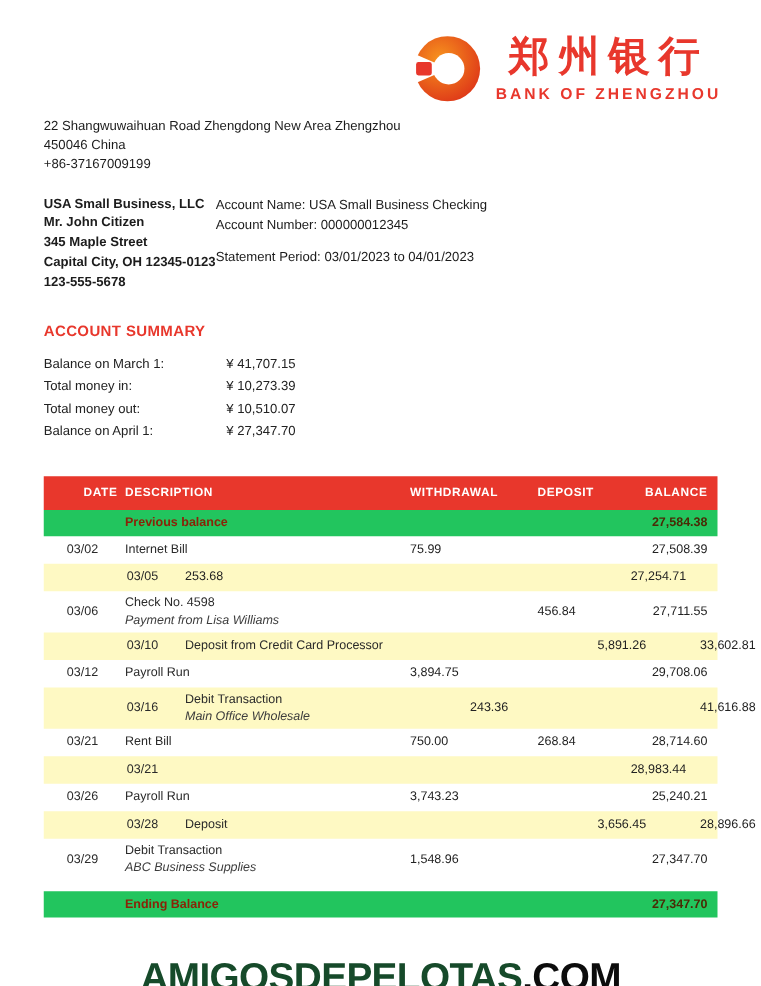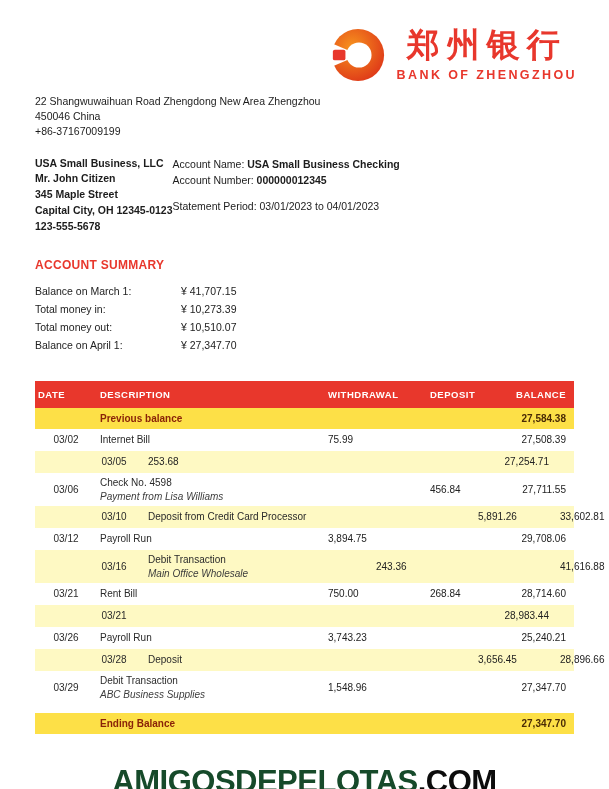--- a/index.html
+++ b/index.html
@@ -15,40 +15,40 @@
   .brand-cn { font-family:"DejaVu Serif", serif; font-size:33px; font-weight:bold; color:#e8372c; letter-spacing:7px; line-height:1.15; white-space:nowrap; }
   .brand-en { font-size:12.5px; font-weight:bold; color:#e8372c; letter-spacing:2.4px; margin-top:4px; white-space:nowrap; }
 
   
   .bank-address { margin:10px 35px 0; font-size:10.5px; line-height:1.45; color:#1c1c1c; }
 
   
   .info-row { display:flex; justify-content:flex-start; margin:16px 35px 0; }
   .customer { font-weight:bold; font-size:10.5px; line-height:1.5; color:#1c1c1c; }
   .account-block { width:232px; font-size:10.5px; line-height:1.55; color:#1c1c1c; }
-  .account-block b { font-weight:bold; }
+  .account-block b { font-weight:normal; }
   .period-line { margin-top:10px; }
 
   
   .summary-title { color:#e8372c; font-size:12px; font-weight:bold; margin:24px 35px 0; letter-spacing:0.3px; }
   .summary { margin:11px 35px 0; font-size:10.5px; }
   .srow { display:flex; line-height:1.7; }
   .slabel { width:146px; }
   .svalue { }
 
   
   .ttable { margin:26px 35px 0; font-size:10px; }
   .thead, .trow { display:grid; grid-template-columns:62px 228px 102px 82px 1fr; align-items:center; }
   .thead { background:#e8372c; color:#fff; font-weight:bold; font-size:9.5px; letter-spacing:0.5px; height:27px; }
   .th { padding:0 3px; }
-  .th-date { text-align:left; }
+  .th-date { text-align:right; }
   .th-bal { text-align:right; padding-right:8px; }
   .trow { padding:4px 0; min-height:22px; }
   .trow.alt { background:#fef9c3;padding-left:48px; }
-  .trow.gold { background:#fde047; min-height:21px; }
+  .trow.gold { background:#22c55e; min-height:21px; }
   .cell { padding:0 3px; }
   .cell.date { text-align:center; color:#2a2a2a; }
   .cell.desc { color:#2a2a2a; }
   .cell.desc .note { font-style:italic; color:#3c3c3c; margin-top:3px; }
   .cell.bal { text-align:right; padding-right:8px; }
   .gold .cell.desc { font-weight:bold; color:#8a2308; }
   .gold .cell.bal { font-weight:bold; color:#4a2a05; }
   .spacer-row { height:9px; background:#fff; }
 
   

